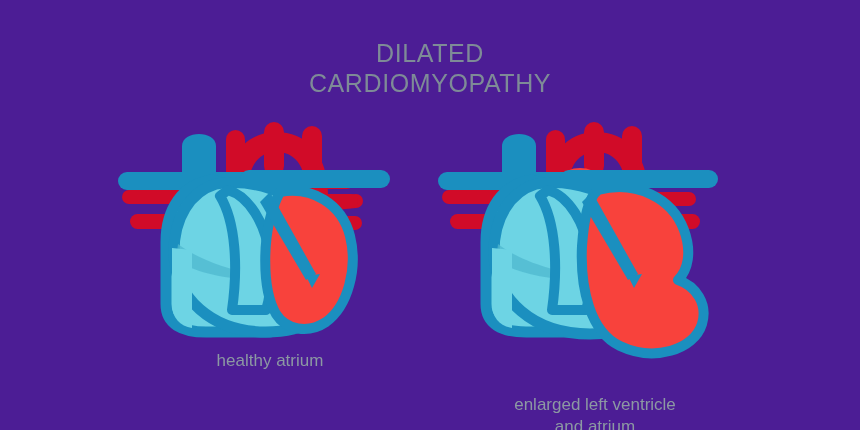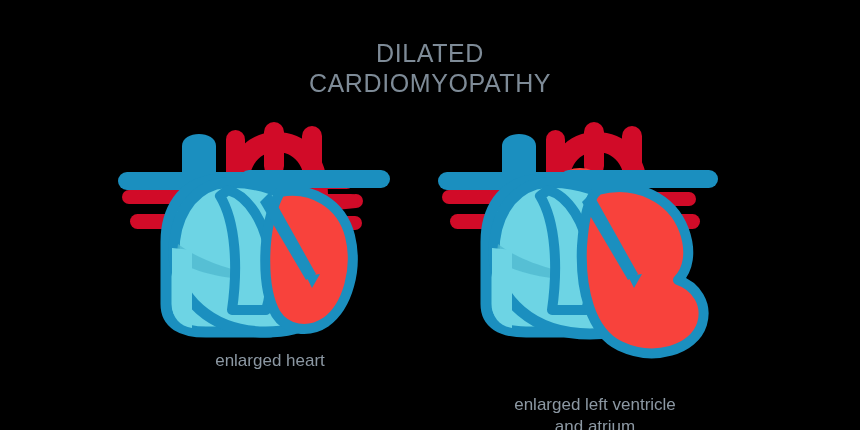--- a/index.html
+++ b/index.html
@@ -10,21 +10,21 @@
     width: 860px;
     height: 430px;
     background: #ffffff;
     font-family: "Liberation Sans", sans-serif;
     overflow: hidden;
     position: relative;
   }
   .page {
     position: absolute;
     inset: 0;
-    background: #000000;
+    background: #4c1d95;
   }
   .title {
     position: absolute;
     top: 38px;
     left: 0;
     width: 860px;
     text-align: center;
     font-size: 25px;
     line-height: 30px;
     letter-spacing: 0.6px;
@@ -139,21 +139,21 @@
         <path d="M186 158 L200 156 L192 170 Z" fill="#1b8fbf"></path>
       </g>
 
       <g>
         <rect x="120" y="52" width="150" height="18" rx="9" fill="#1b8fbf"></rect>
       </g>
 
     </svg>
   </div>
 
-  <div class="caption cap-left">enlarged heart</div>
+  <div class="caption cap-left">healthy atrium</div>
 
   <div class="figure fig-right">
     <svg viewBox="0 0 310 225" width="310" height="225">
 
       <g>
         <rect x="200" y="74" width="56" height="14" rx="7" fill="#d10b28"></rect>
         <rect x="200" y="96" width="60" height="15" rx="7.5" fill="#d10b28"></rect>
         <rect x="200" y="54" width="38" height="15" rx="7.5" fill="#d10b28"></rect>
       </g>
 

